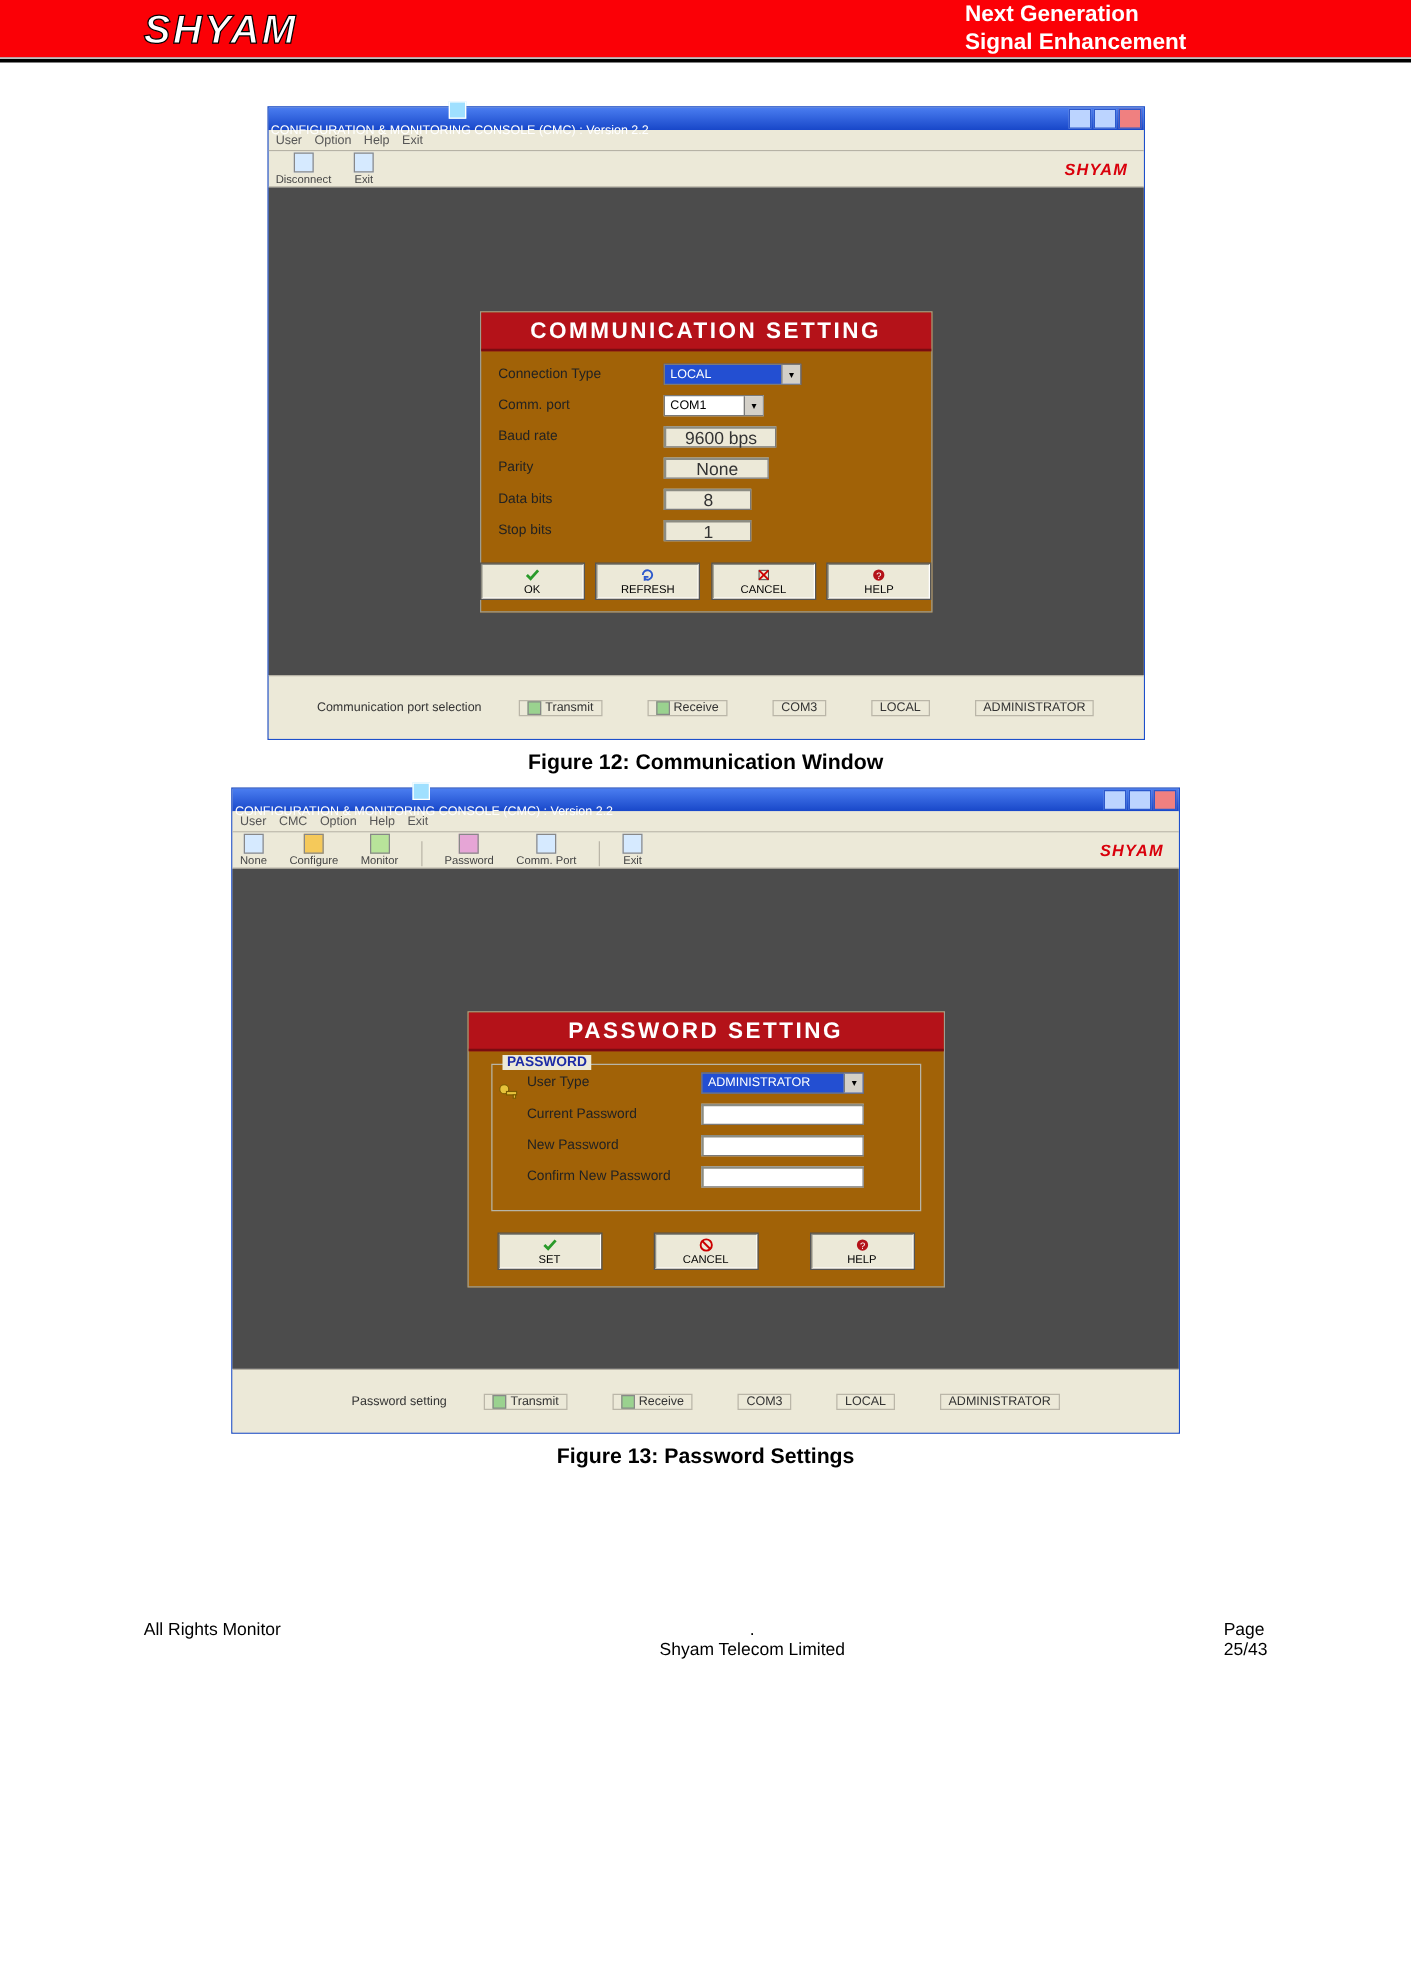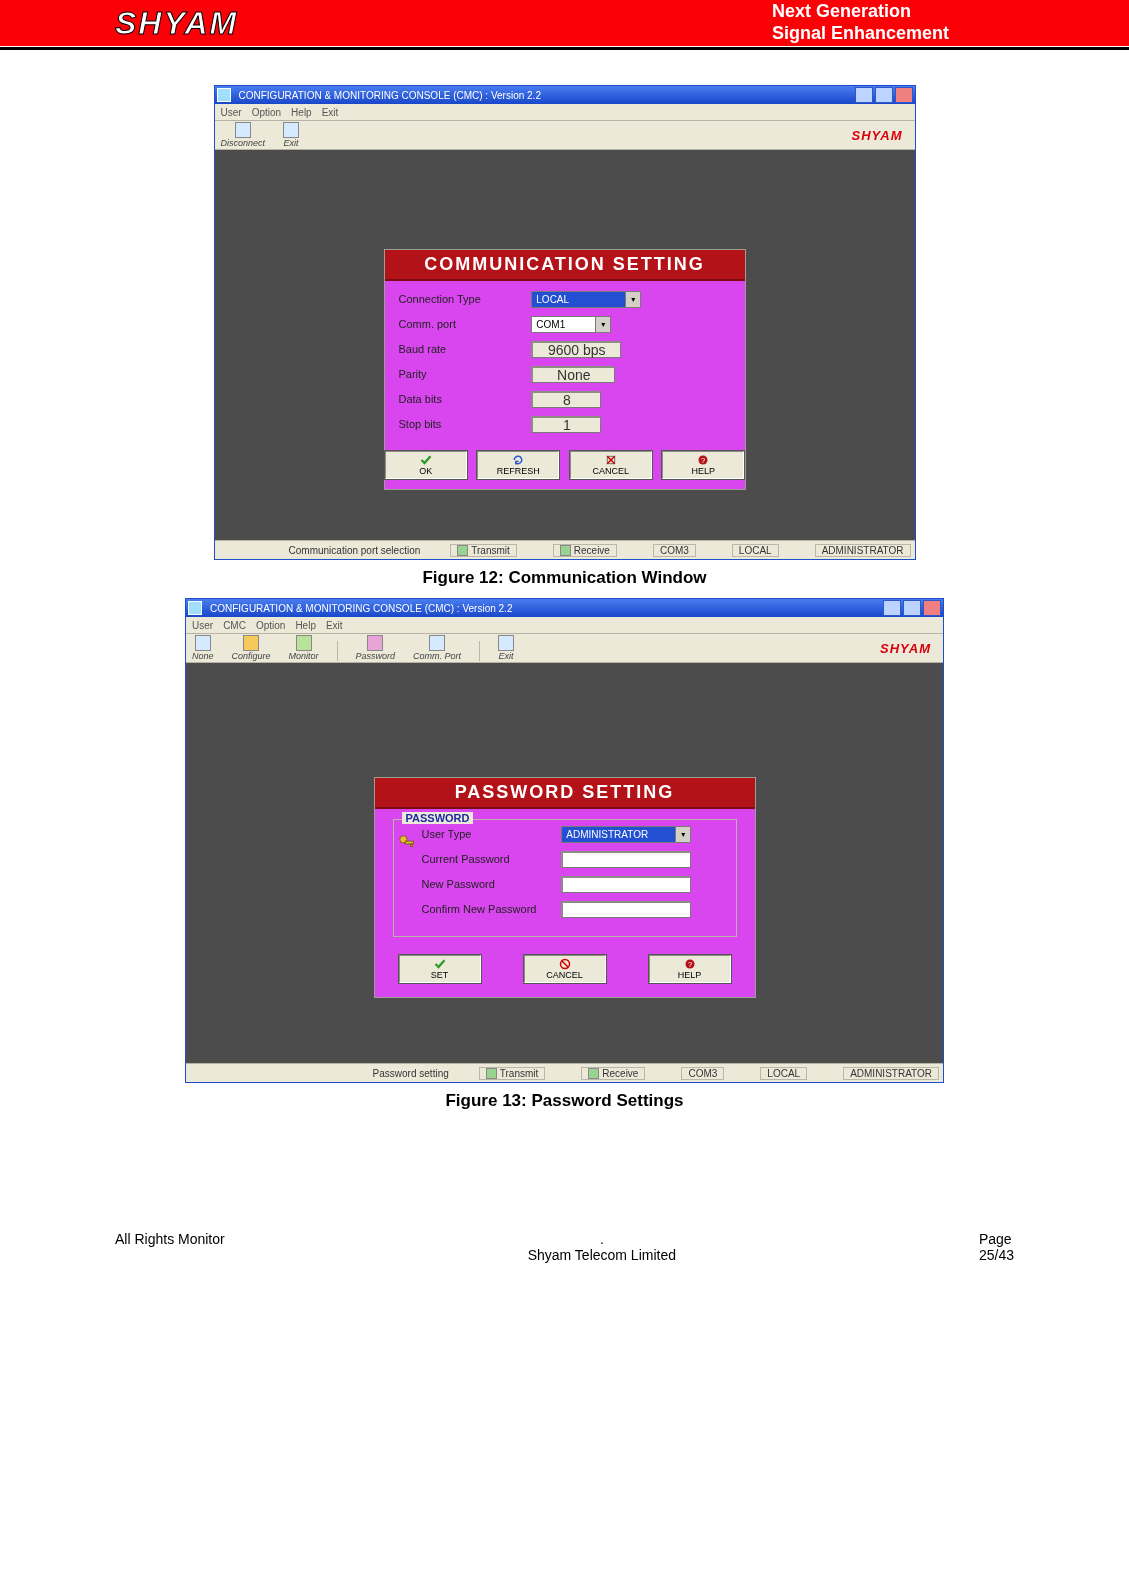--- a/index.html
+++ b/index.html
@@ -10,50 +10,50 @@
   .topbanner .logo { font-family: Impact, "Arial Black", sans-serif; font-size:32px; font-weight:900; font-style:italic; letter-spacing:2px; color:#fff; -webkit-text-stroke:1px #000; }
   .topbanner .tag { font-size:18px; font-weight:bold; line-height:1.2; padding-right:170px; }
   .blackline { height:3px; background:#000; border-top:1px solid #fff; }
 
   .content { padding-top:35px; }
 
   
   .appwin { border:1px solid #1d4fcb; background:#d3d3d3; font-size:10px; color:#000; margin:0 auto; }
   .titlebar { background:linear-gradient(#4a7df0,#1847c9); color:#fff; height:18px; display:flex; align-items:center; justify-content:space-between; padding:0 2px; font-size:10px; }
   .titlebar .ticon { width:12px; height:12px; background:#9fe0ff; border:1px solid #fff; margin-right:4px; display:inline-block; }
-  .titlebar .ttxt { display:flex; align-items:center; gap:4px; }
+  .titlebar .ttxt { display:flex; align-items:center; gap:4px;flex-direction:column; }
   .titlebar .tctrl { display:flex; gap:2px; }
   .titlebar .tctrl span { width:16px; height:14px; background:#bcd4ff; border:1px solid #2c58cc; display:inline-block; }
   .menubar { background:#ece9d8; height:16px; padding:0 6px; font-size:10px; color:#555; display:flex; gap:10px; align-items:center; border-bottom:1px solid #b6b2a5; }
   .toolbar { background:#ece9d8; height:24px; padding:2px 6px; font-size:9px; color:#555; display:flex; gap:10px; align-items:center; border-bottom:1px solid #b6b2a5; justify-content:space-between; }
-  .toolbar .left { display:flex; gap:18px; align-items:flex-end;font-style:italic; }
+  .toolbar .left { display:flex; gap:18px; align-items:flex-end; }
   .tbitem { display:flex; flex-direction:column; align-items:center; font-size:9px; line-height:1; gap:1px; color:#444; }
   .tbitem .ico { width:14px; height:14px; }
   .brand { color:#d9000c; font-weight:900; font-style:italic; letter-spacing:1px; font-family: Impact, "Arial Black", sans-serif; font-size:13px; padding-right:6px; }
 
   .workspace { background:#4c4c4c; position:relative; display:flex; align-items:center; justify-content:center; }
 
   
-  .dialog { background:#d946ef; border:1px solid #9d9d92; width:58%;margin-top:48px; }
+  .dialog { background:#a16207; border:1px solid #9d9d92; width:58%;margin-top:48px; }
   .dlg-head { background:#b41219; color:#fff; font-weight:bold; text-align:center; letter-spacing:2px; padding:4px 0; font-size:18px; border-bottom:2px solid #7a0c11; }
   .dlg-body { padding:10px 14px 4px 14px; }
   .frow { display:flex; align-items:center; margin-bottom:8px; font-size:11px; }
   .frow .lbl { width:40%; color:#222; }
   .frow .val { flex:1; }
   .combo { height:17px; border:1px solid #7a7a7a; background:#fff; display:flex; align-items:center; padding:0 16px 0 4px; position:relative; font-size:10px; box-sizing:border-box; }
   .combo .arrow { position:absolute; right:0; top:0; bottom:0; width:14px; background:#d4d0c8; border-left:1px solid #7a7a7a; display:flex; align-items:center; justify-content:center; font-size:8px; color:#000; }
   .combo.blue { background:#234fd2; color:#fff; }
   .rofield { height:17px; border:1px solid #7a7a7a; background:#ece9d8; display:flex; align-items:center; justify-content:center; font-size:14px; box-sizing:border-box; color:#333; border-left:2px solid #8c8c82; border-top:2px solid #8c8c82; }
   .txtin { height:17px; border:1px solid #7a7a7a; background:#fff; display:block; box-sizing:border-box; border-left:2px solid #8c8c82; border-top:2px solid #8c8c82; width:100%; }
   .dlg-btns { display:flex; justify-content:space-around; padding:6px 0 10px 0; gap:10px; }
   .btn { background:#ece9d8; border:1px solid #8c8c82; border-right-color:#fff; border-bottom-color:#fff; outline:1px solid #555; width:80px; height:26px; display:flex; flex-direction:column; align-items:center; justify-content:center; font-size:9px; gap:0; cursor:pointer; }
   .btn .ico { width:12px; height:12px; }
 
   
-  .statusbar { background:#ece9d8; height:18px; border-top:1px solid #b6b2a5; display:flex; align-items:center; justify-content:flex-end; font-size:10px; color:#333; padding:0 4px; }
+  .statusbar { background:#ece9d8; height:18px; border-top:1px solid #b6b2a5; display:flex; align-items:center; justify-content:center; font-size:10px; color:#333; padding:16px 4px; }
   .statusbar .sgrp { display:flex; gap:6px; }
   .statusbar .sitem { border:1px solid #bab6a8; padding:0 6px; display:flex; align-items:center; gap:3px;margin-left:30px; }
   .sled { width:9px; height:9px; border:1px solid #888; background:#9ad28f; display:inline-block; }
 
   
   .caption { text-align:center; font-size:17px; font-weight:bold; margin:8px 0 10px 0; }
 
   
   .fs { border:1px solid #b8b5a7; margin:6px 4px 0 4px; padding:6px 10px 10px 28px; position:relative; }
   .fs .legend { position:absolute; top:-8px; left:8px; background:#ece9d8; padding:0 4px; color:#1c2aa5; font-weight:bold; font-size:11px; }

